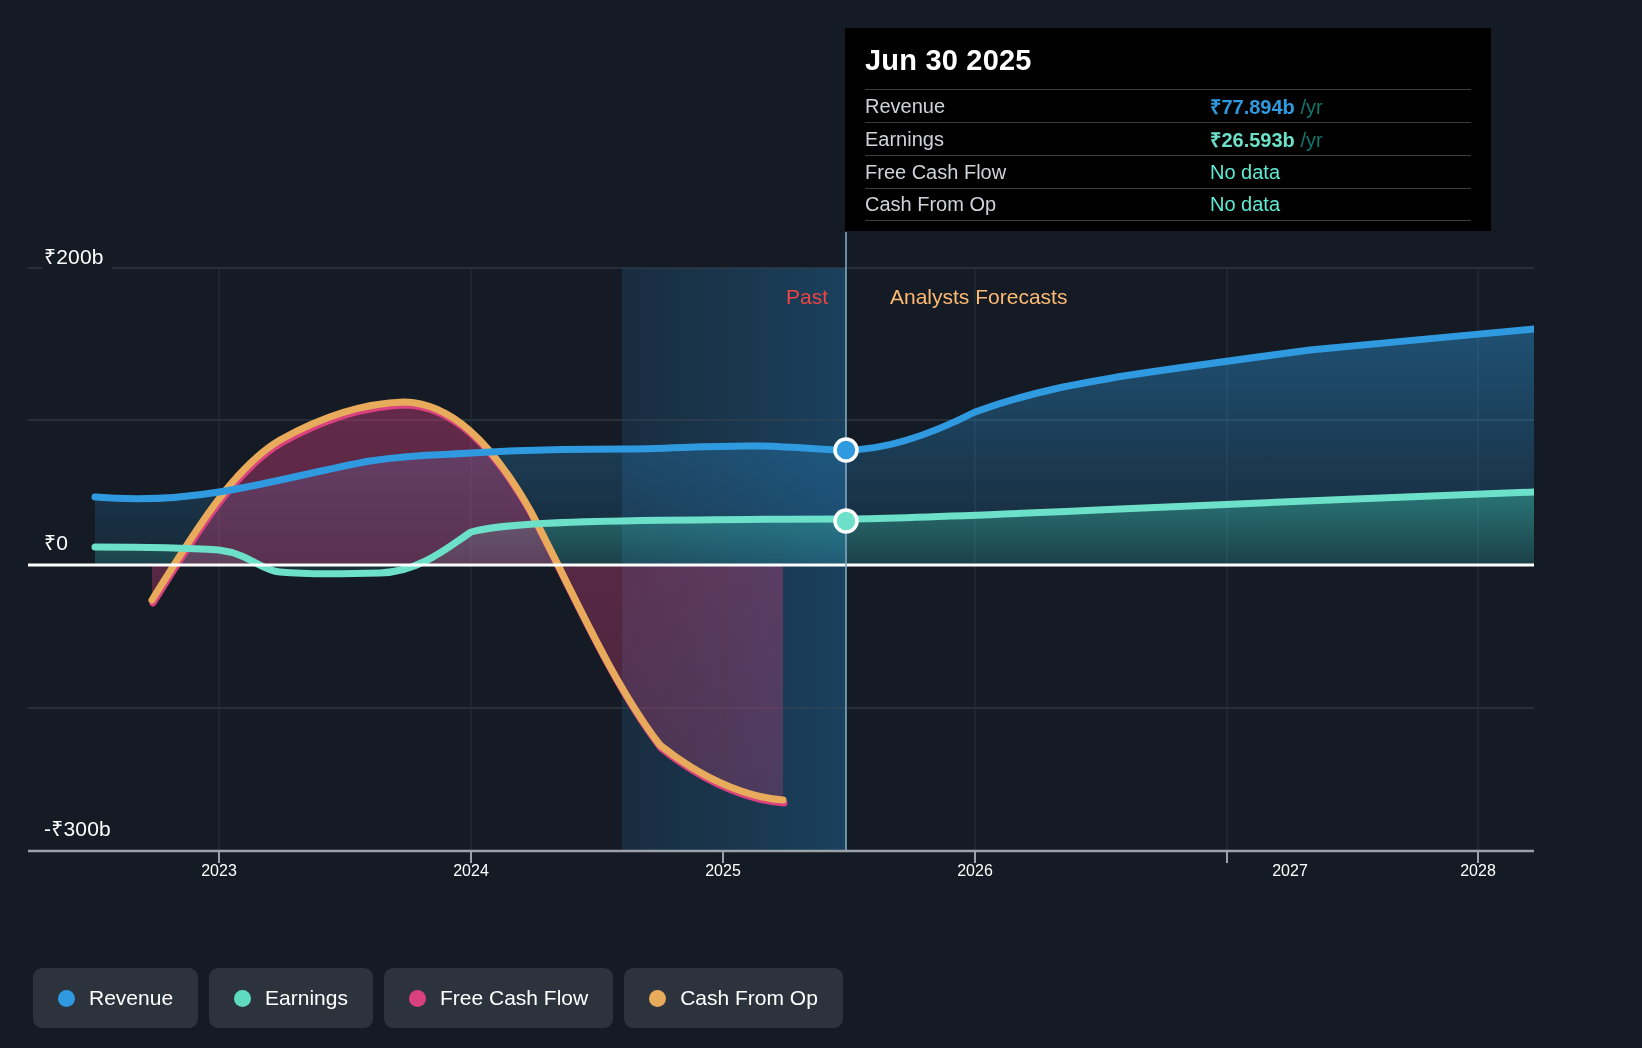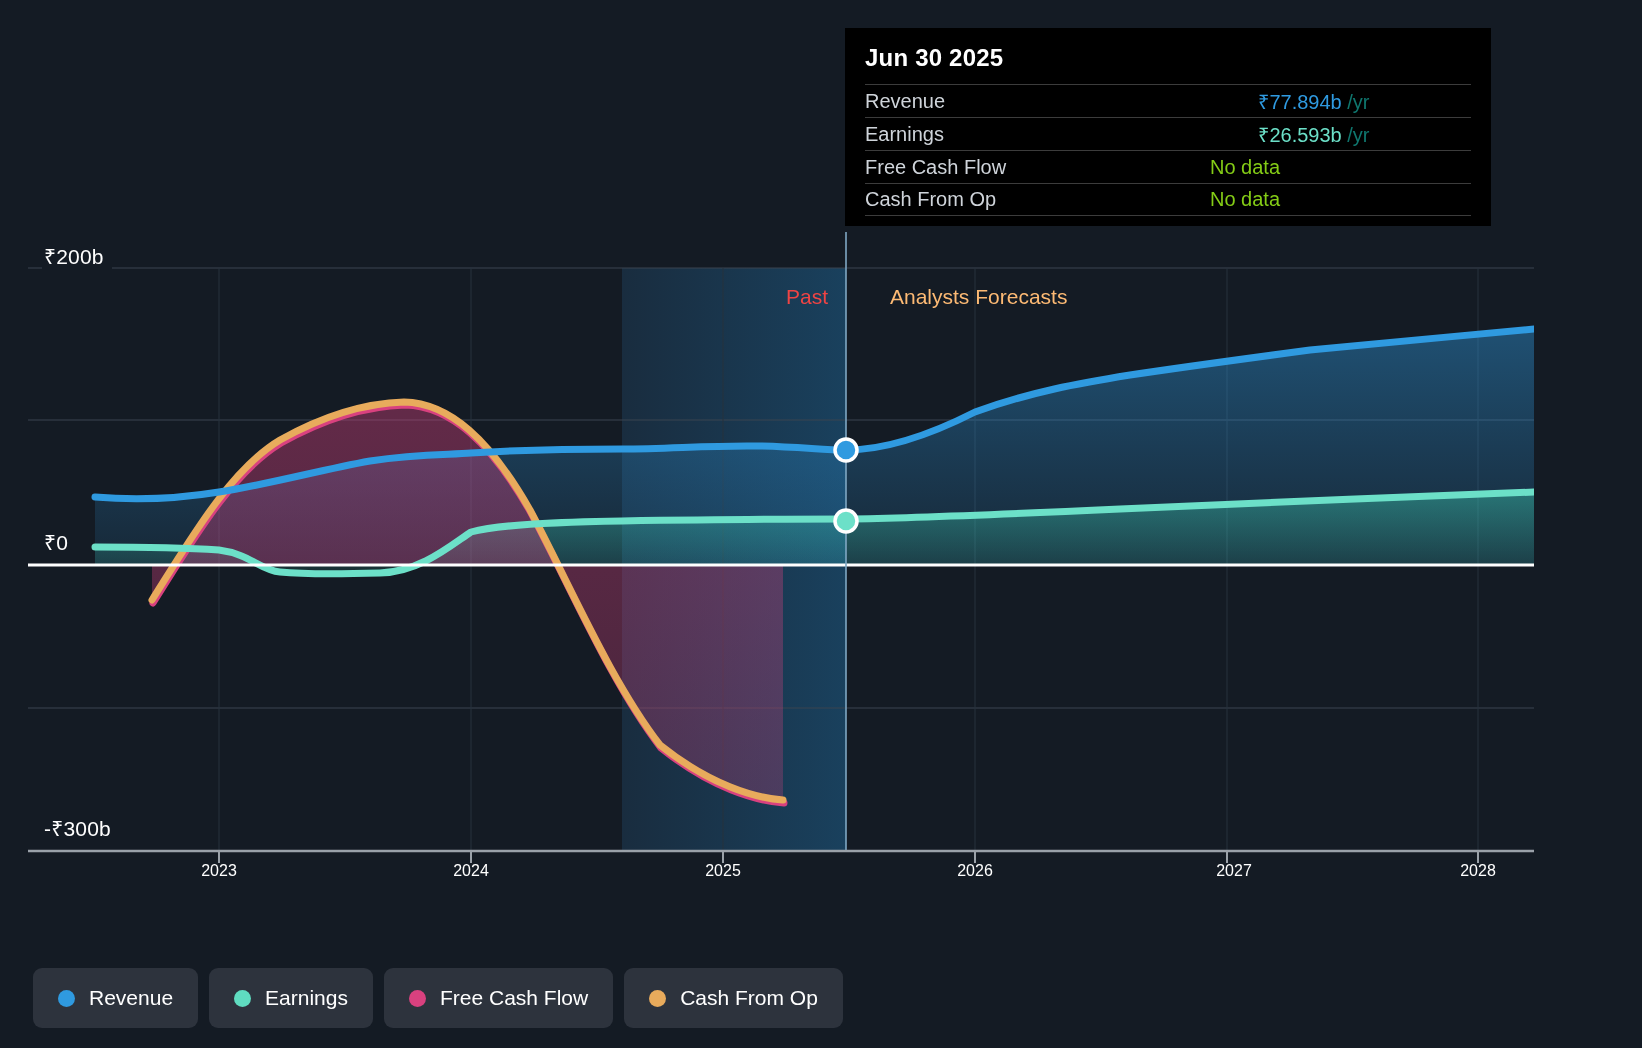--- a/index.html
+++ b/index.html
@@ -53,41 +53,41 @@
   
   #tooltip {
     position:absolute;
     left:845px; top:28px;
     width:646px;
     background:#000000;
     padding:16px 20px 10px 20px;
   }
   #tooltip-date {
     color:#ffffff;
-    font-size:24px;
+    font-size:29px;
     font-weight:700;
     padding-bottom:12px;
     letter-spacing:.2px;
   }
   .tt-row {
     display:flex;
     align-items:center;
     border-top:1px solid #3c3c3c;
     height:33px;
   }
   .tt-row:last-child { border-bottom:1px solid #3c3c3c; }
   .tt-key {
     flex:0 0 345px;
     color:#cfd4da;
     font-size:20px;
   }
   .tt-val { font-size:20px; white-space:nowrap; }
-  .tt-val .amt { font-weight:400;margin-left:48px; }
+  .tt-val .amt { font-weight:700; }
   .tt-val .unit { color:#0f766e; }
-  .tt-val.nodata { color:#84cc16; }
+  .tt-val.nodata { color:#5eead4; }
 
   
   #legend {
     position:absolute;
     left:33px; bottom:20px;
     display:flex;
     gap:11px;
   }
   .legend-item {
     display:flex;
@@ -197,21 +197,21 @@
     </svg>
 
     <div class="y-label" id="y-label-top">₹200b</div>
     <div class="y-label" id="y-label-zero">₹0</div>
     <div class="y-label" id="y-label-bottom">-₹300b</div>
 
     <div class="x-label" style="left:219px">2023</div>
     <div class="x-label" style="left:471px">2024</div>
     <div class="x-label" style="left:723px">2025</div>
     <div class="x-label" style="left:975px">2026</div>
-    <div class="x-label" style="left:1234px">2027</div>
+    <div class="x-label" style="left:1290px">2027</div>
     <div class="x-label" style="left:1478px">2028</div>
 
     <div class="band-caption" id="caption-past">Past</div>
     <div class="band-caption" id="caption-forecasts">Analysts Forecasts</div>
   </div>
 
   <div id="tooltip">
     <div id="tooltip-date">Jun 30 2025</div>
     <div id="tooltip-rows">
         <div class="tt-row">

